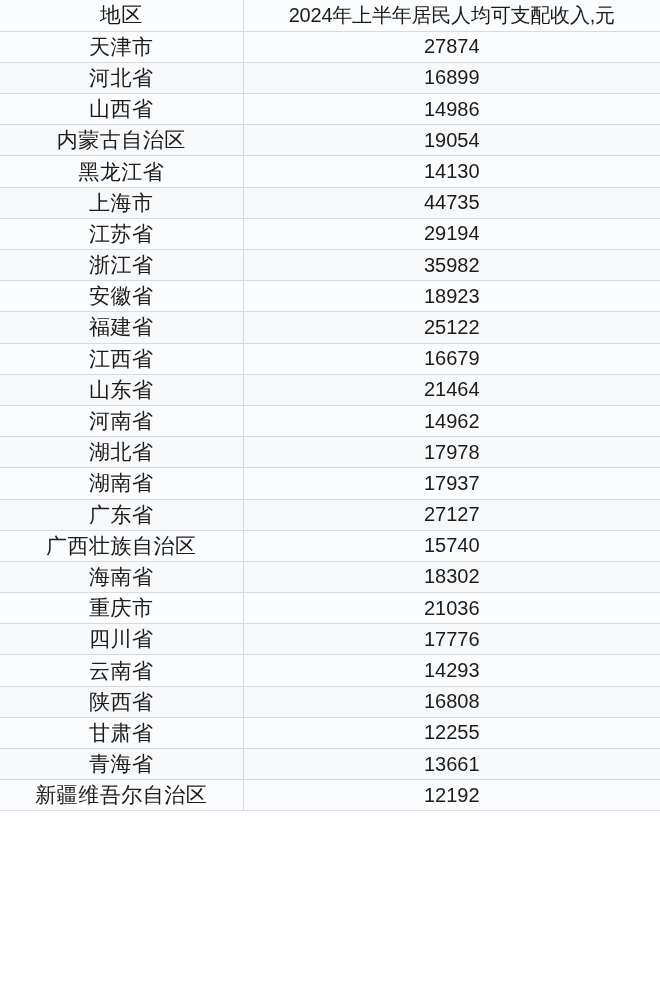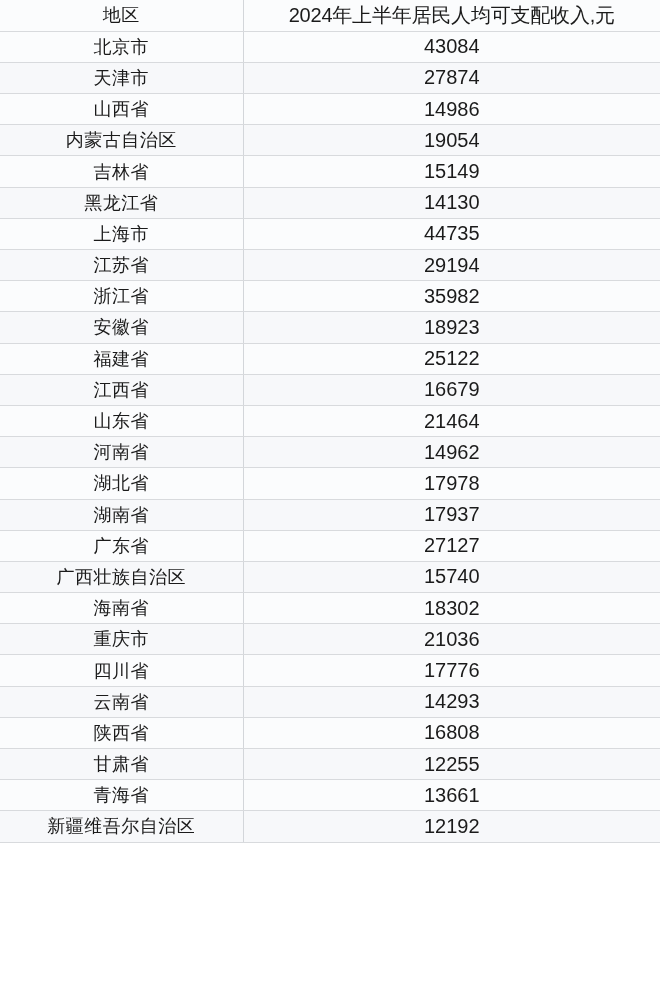--- a/index.html
+++ b/index.html
@@ -52,21 +52,21 @@
   }
 
   
   #income-table tbody tr:nth-child(even) th,
   #income-table tbody tr:nth-child(even) td {
     background: #f7f8fa;
   }
 
   .region-cell,
   .region-header {
-    font-size: 18px;
+    font-size: 21px;
     letter-spacing: 0.5px;
   }
 
   .value-cell {
     font-size: 20px;
     
     padding-right: 32px;
   }
 
   .value-header {
@@ -90,40 +90,36 @@
     <col class="col-value">
   </colgroup>
   <thead>
     <tr class="header-row">
       <th class="region-header">地区</th>
       <th class="value-header">2024年上半年居民人均可支配收入,元</th>
     </tr>
   </thead>
   <tbody id="table-body">
       <tr>
-        <td class="region-cell">北京市</td>
-        <td class="value-cell">43084</td>
-      </tr>
-      <tr>
         <td class="region-cell">天津市</td>
         <td class="value-cell">27874</td>
       </tr>
       <tr>
+        <td class="region-cell">河北省</td>
+        <td class="value-cell">16899</td>
+      </tr>
+      <tr>
         <td class="region-cell">山西省</td>
         <td class="value-cell">14986</td>
       </tr>
       <tr>
         <td class="region-cell">内蒙古自治区</td>
         <td class="value-cell">19054</td>
       </tr>
       <tr>
-        <td class="region-cell">吉林省</td>
-        <td class="value-cell">15149</td>
-      </tr>
-      <tr>
         <td class="region-cell">黑龙江省</td>
         <td class="value-cell">14130</td>
       </tr>
       <tr>
         <td class="region-cell">上海市</td>
         <td class="value-cell">44735</td>
       </tr>
       <tr>
         <td class="region-cell">江苏省</td>
         <td class="value-cell">29194</td>

